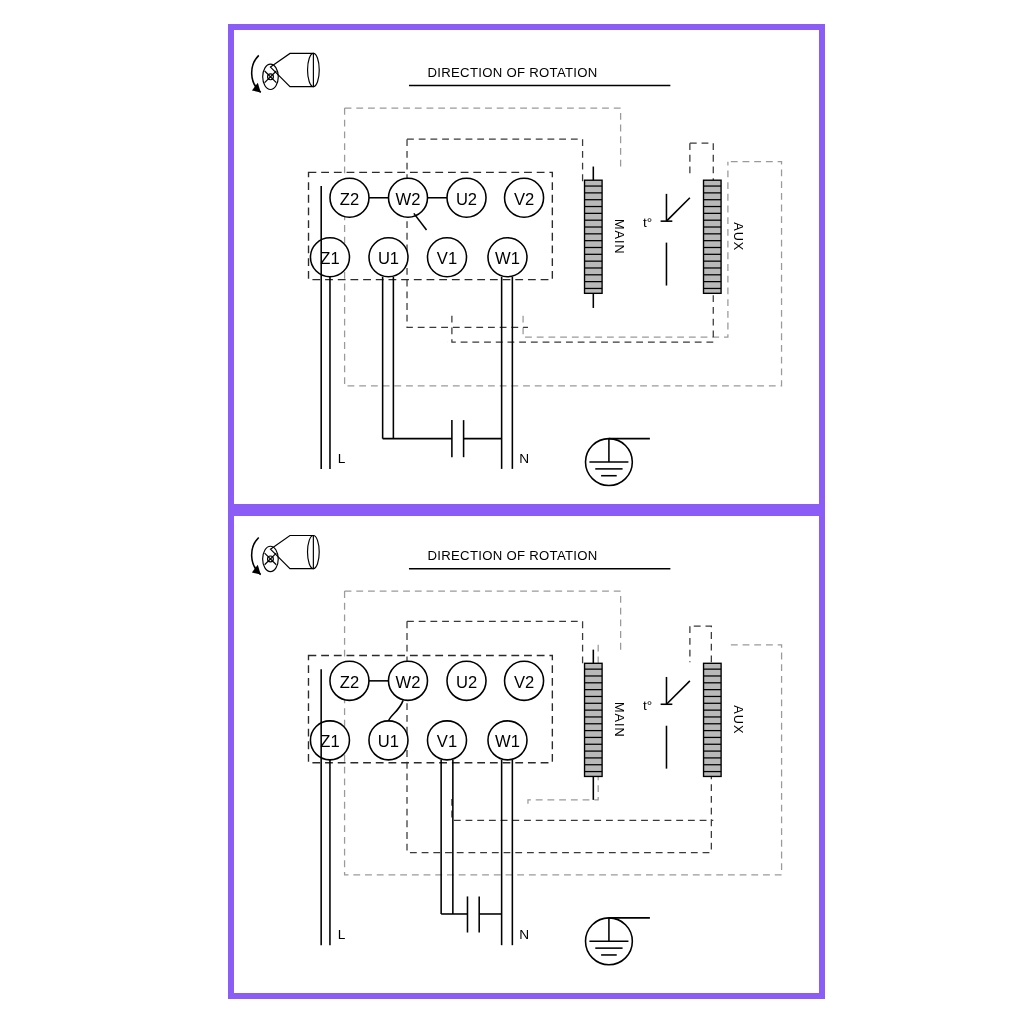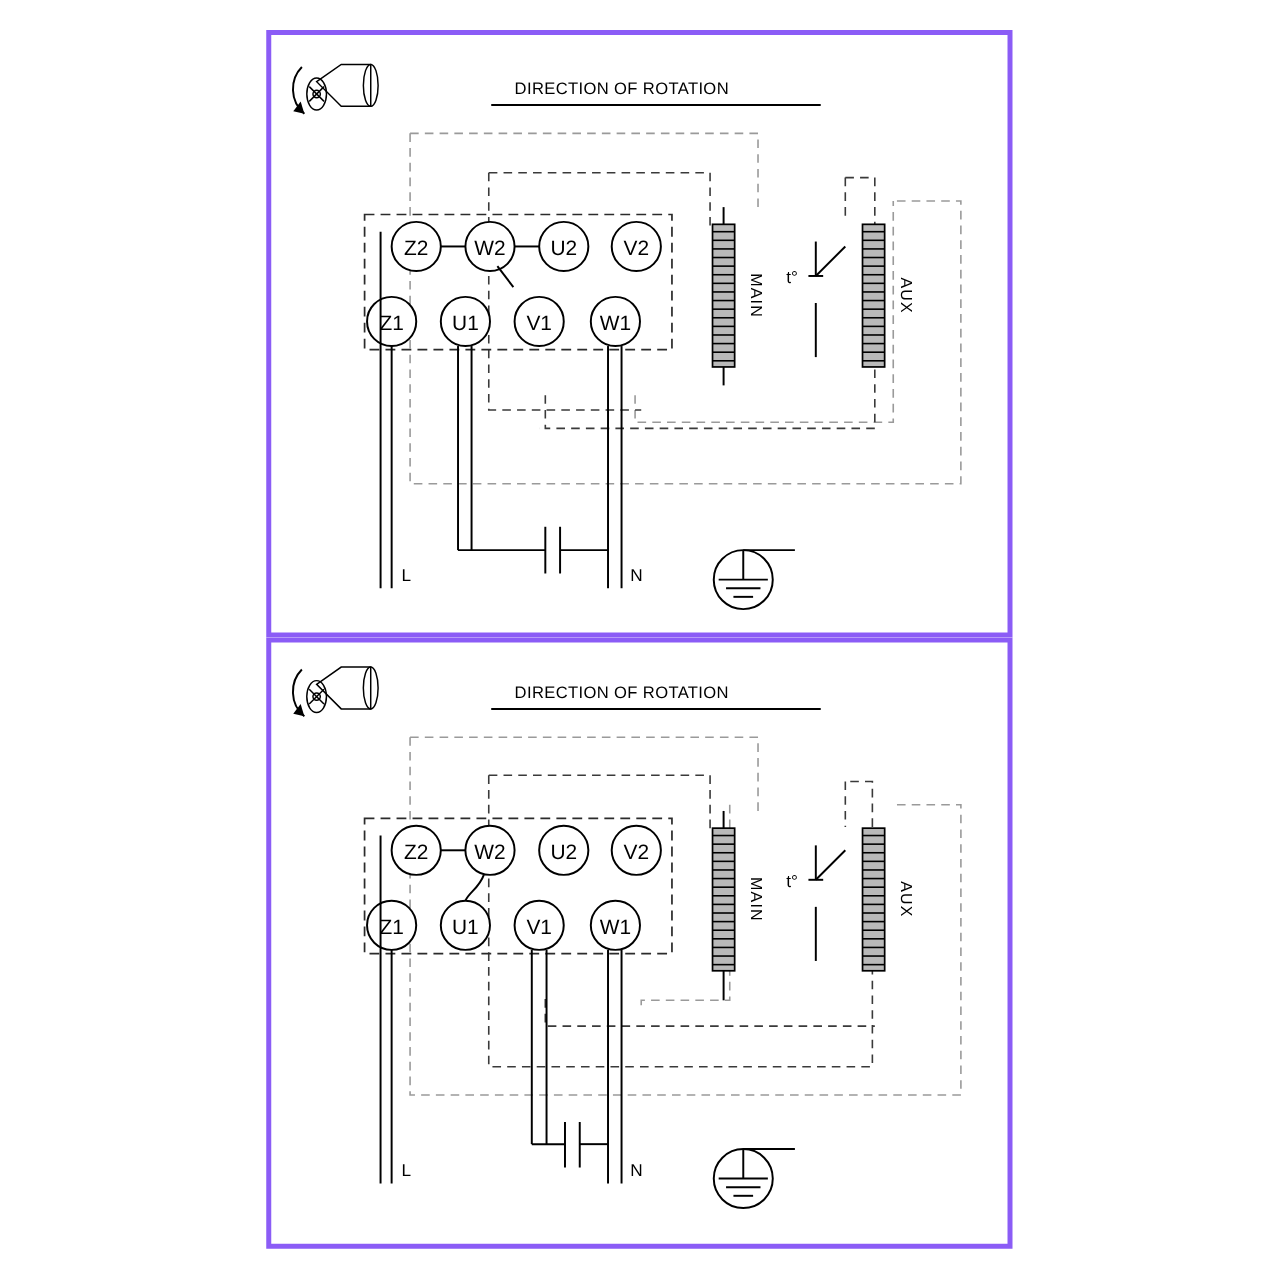--- a/index.html
+++ b/index.html
@@ -11,23 +11,24 @@
     font-family: "Liberation Sans", sans-serif;
   }
   #root {
     position: relative;
     width: 1024px;
     height: 1024px;
     background: #ffffff;
   }
   .panel {
     position: absolute;
-    border: 4px solid #8b5cf6;
+    border: 6px solid #8b5cf6;
     background: #ffffff;
     box-sizing: border-box;
+    margin-left: 15px;
   }
   #panel-top {
     left: 213px;
     top: 24px;
     width: 597px;
     height: 486px;
   }
   #panel-bottom {
     left: 213px;
     top: 510px;

